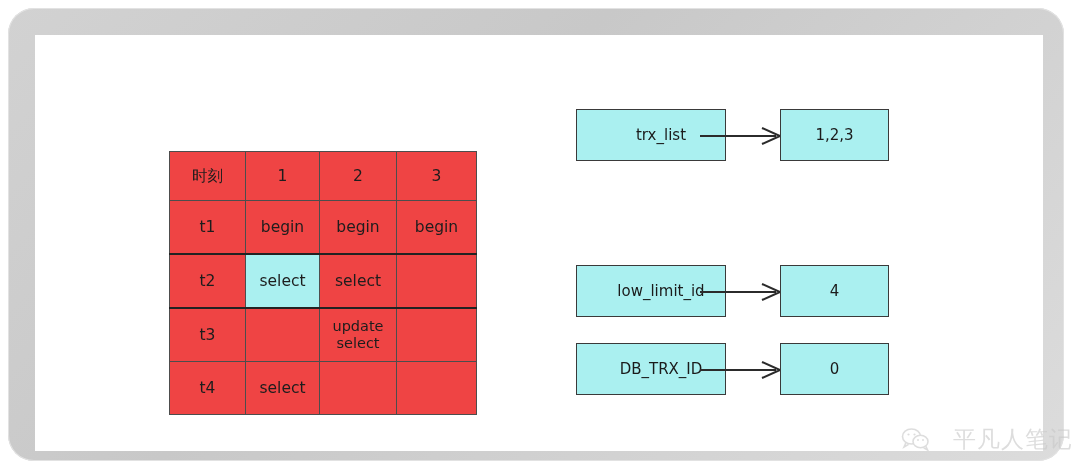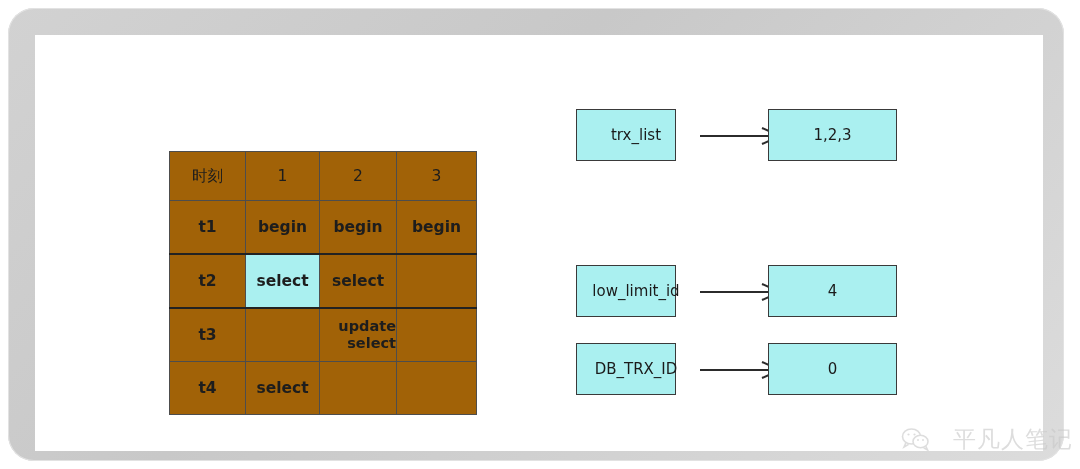--- a/index.html
+++ b/index.html
@@ -44,35 +44,35 @@
     border-collapse: collapse;
     table-layout: fixed;
   }
   #sched-table td {
     border: 1px solid #4d4d4d;
     text-align: center;
     vertical-align: middle;
     font-size: 15.5px;
     color: #1d1d1d;
     padding: 0;
-    background: #a16207;
+    background: #ef4444;
   }
   #sched-table td.c0 { width: 75px; }
   #sched-table td.c1 { width: 73px; }
   #sched-table td.c2 { width: 76px; }
   #sched-table td.c3 { width: 79px; }
   #sched-table tr.r-head td { height: 48px; }
-  #sched-table tr.r-body td { height: 52px; font-weight: bold; }
+  #sched-table tr.r-body td { height: 52px; }
   #sched-table td.hl { background: #aaf0f0; }
   #sched-table td.multi {
     font-size: 14.5px;
     line-height: 1.15;
     text-align: center;
   }
-  #sched-table td.multi span { display: block; text-align: right; }
+  #sched-table td.multi span { display: block; }
   
   #sched-table tr.r-t2 td { border-top-width: 2px; border-top-color: #222; }
   #sched-table tr.r-t3 td { border-top-width: 2px; border-top-color: #222; }
 
   
   .kv-row {
     position: absolute;
     left: 541px;
     width: 330px;
     height: 54px;
@@ -83,22 +83,22 @@
     height: 52px;
     background: #aaf0f0;
     border: 1.5px solid #3a3a3a;
     box-sizing: border-box;
     display: flex;
     align-items: center;
     justify-content: center;
     font-size: 15px;
     color: #1b1b1b;
   }
-  .kv-key { left: 0; width: 100px; padding-left: 20px; }
-  .kv-val { left: 192px; width: 129px; }
+  .kv-key { left: 0; width: 150px; padding-left: 20px; }
+  .kv-val { left: 204px; width: 109px; }
   .kv-arrow {
     position: absolute;
     left: 124px;
     top: 18px;
     width: 84px;
     height: 18px;
   }
   .kv-arrow svg { display: block; }
 
   

